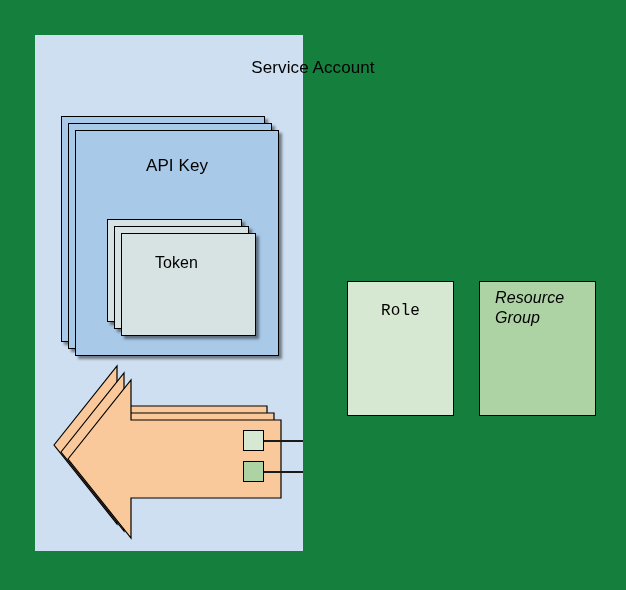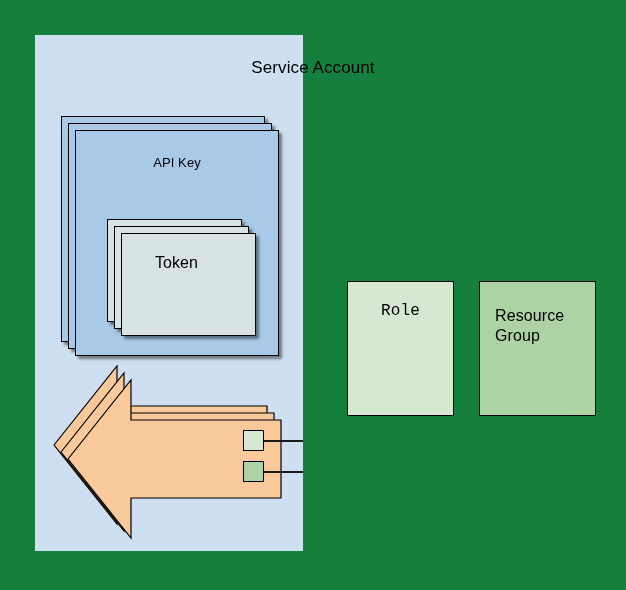--- a/index.html
+++ b/index.html
@@ -62,21 +62,21 @@
     height: 226px;
   }
   #apikey-layer-3 { left: 61px;  top: 116px; }
   #apikey-layer-2 { left: 68px;  top: 123px; }
   #apikey-layer-1 { left: 75px;  top: 130px; }
   #apikey-title {
     top: 155px;
     left: 75px;
     width: 204px;
     text-align: center;
-    font-size: 13px;
+    font-size: 17px;
   }
 
   
   .token-layer {
     background: #D7E3E3;
     width: 135px;
     height: 103px;
   }
   #token-layer-3 { left: 107px; top: 219px; }
   #token-layer-2 { left: 114px; top: 226px; }
@@ -144,25 +144,26 @@
     font-family: Liberation Mono, monospace;
   }
   #resource-group-box {
     left: 479px;
     top: 281px;
     width: 117px;
     height: 135px;
     background: #ADD2A3;
   }
   #resource-group-title {
-    top: 306px;
+    top: 288px;
     left: 495px;
     width: 100px;
     text-align: left;
     font-size: 16px;
+    font-style: italic;
   }
 </style>
 </head>
 <body>
 
 <div id="canvas">
 
   <div class="box" id="service-account"></div>
 
   <div class="label center-label" id="service-account-title">Service Account</div>

